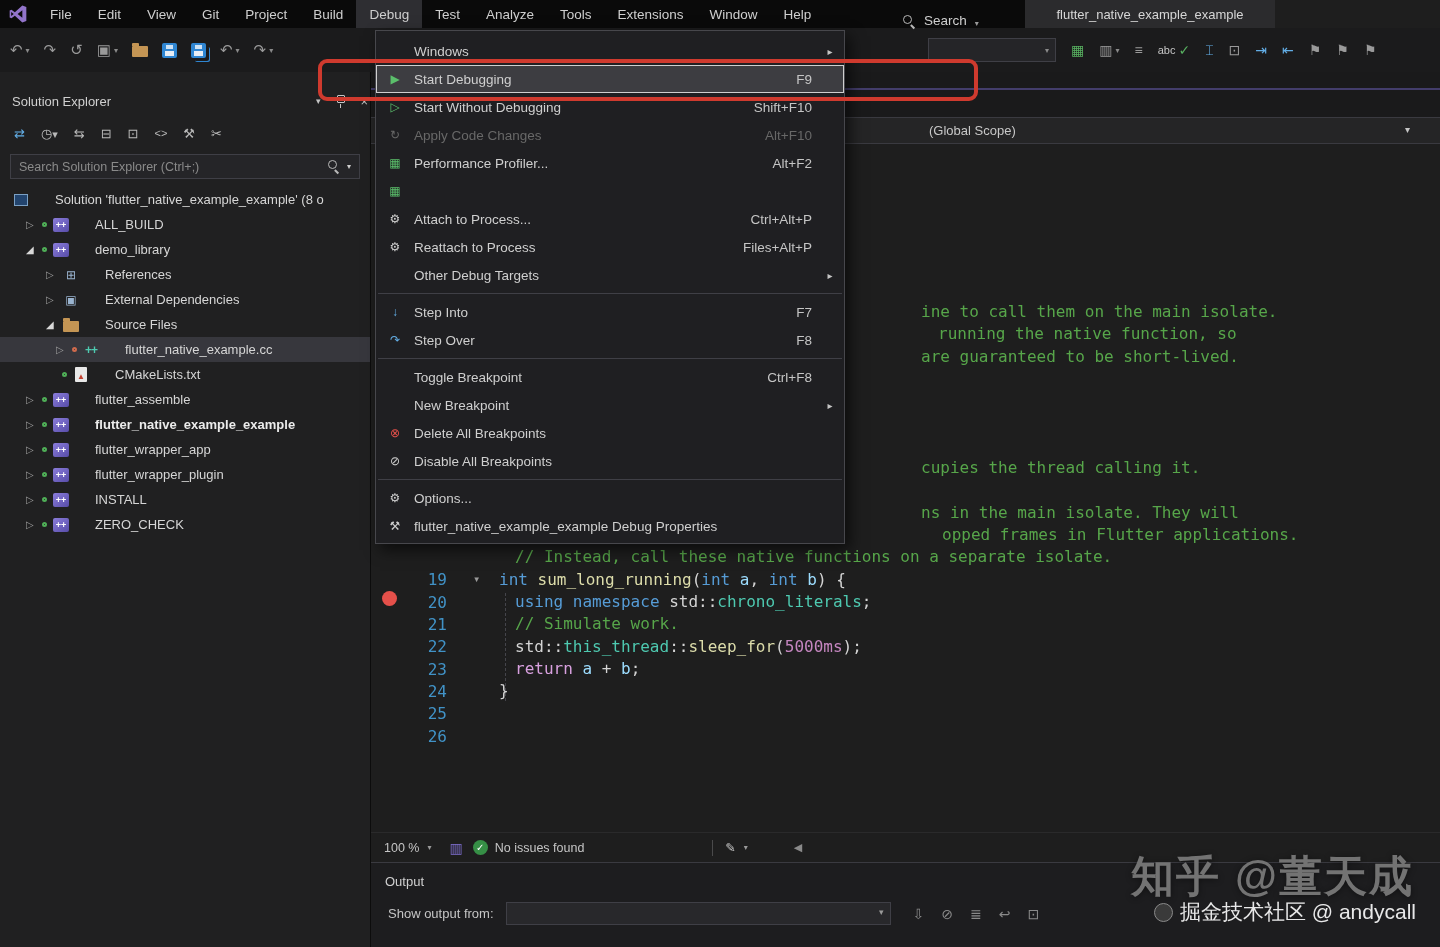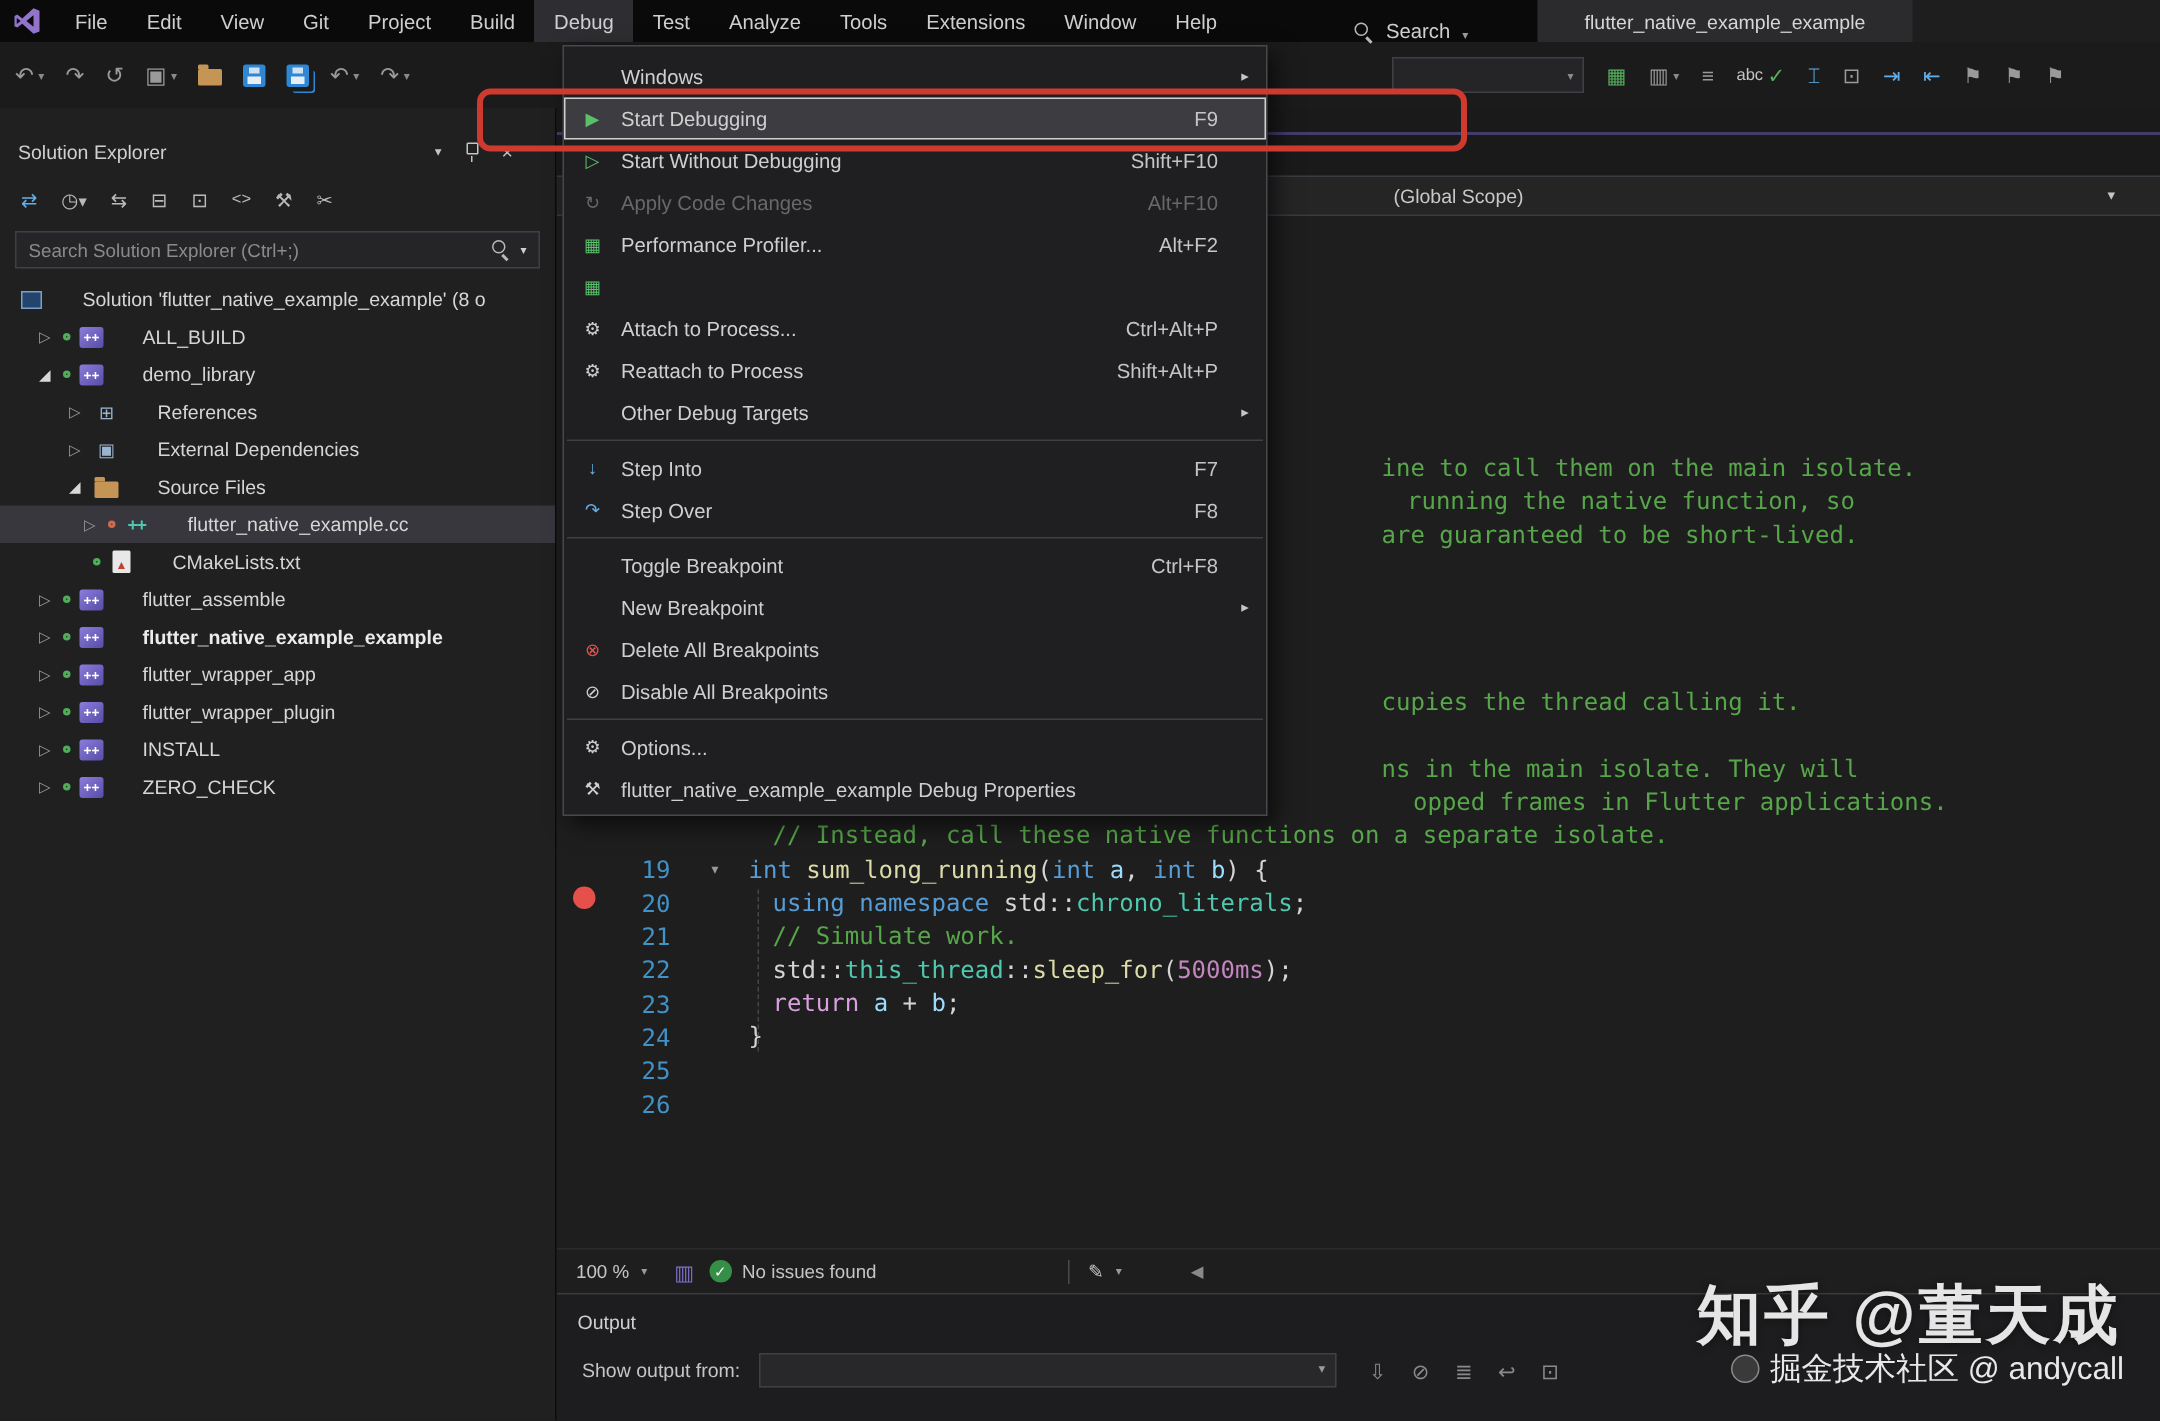--- a/index.html
+++ b/index.html
@@ -28,21 +28,21 @@
   .folder-ic{width:16px;height:11px;background:#c49554;border-radius:1px;position:relative;display:inline-block;margin-top:3px}
   .folder-ic::before{content:"";position:absolute;top:-3px;left:0;width:7px;height:3px;background:#c49554;border-radius:1px 1px 0 0}
   .cfg-combo{position:absolute;left:352px;top:38px;width:21px;height:24px;overflow:hidden;color:#c5c5c5;font-size:13px;line-height:24px;white-space:nowrap}
   .tb-right{position:absolute;left:928px;top:28px;height:44px;display:flex;align-items:center;gap:15px;color:#9a9a9a;font-size:14px;z-index:10}
   .tb-combo{width:128px;height:24px;background:#252528;border:1px solid #3f3f46;display:flex;align-items:center;justify-content:flex-end;padding-right:6px;flex:none}
   .abc{font-size:11px;letter-spacing:0;color:#c5c5c5}
   .green{color:#58b060}
 
   
   .sidebar{position:absolute;left:0;top:72px;width:371px;height:875px;background:#202021;border-right:1px solid #0c0c0c;font-size:13px;color:#cfcfcf;z-index:6}
-  .se-header{display:flex;align-items:center;margin:18px 28px 0 12px;height:22px}
+  .se-header{display:flex;align-items:center;margin:18px 2px 0 12px;height:22px}
   .se-title{flex:1;color:#d0d0d0}
   .se-hic{display:flex;gap:15px;align-items:center;color:#c5c5c5}
   .se-hic .dd{font-size:9px}
   .pin{position:relative;width:10px;height:14px;display:inline-block}
   .pin::before{content:"";position:absolute;top:1px;left:2px;width:6px;height:6px;border:1.5px solid #c5c5c5;border-radius:1px}
   .pin::after{content:"";position:absolute;top:10px;left:4.5px;width:1.5px;height:4px;background:#c5c5c5}
   .se-tools{display:flex;align-items:center;gap:16px;margin:8px 0 0 14px;height:26px;color:#b9b9b9;font-size:13px}
   .se-tools .sm{font-size:11px}
   .se-search{margin:8px 10px 0 10px;height:25px;background:#252528;border:1px solid #3f3f46;display:flex;align-items:center;padding:0 8px;gap:6px}
   .se-search input{flex:1;background:transparent;border:0;outline:0;color:#cfcfcf;font-size:12.5px;font-family:inherit}
@@ -109,21 +109,21 @@
   .mic.g{color:#5bbf6b}.mic.b{color:#63aee6}.mic.r{color:#e5504a}.mic.w{color:#cfcfcf}
   .mlabel{flex:1;white-space:nowrap}
   .msc{margin-right:10px;color:#c5c5c5;white-space:nowrap}
   .marr{width:16px;text-align:center;font-size:10px;color:#c5c5c5;flex:none}
   .dmi.hl{background:#3d3d41;outline:1px solid #cfcfcf;outline-offset:-1px}
   .dmi.dis{color:#686868}.dmi.dis .msc,.dmi.dis .mic{color:#686868}
   .dsep{height:1px;background:#3f3f46;margin:4px 2px}
 
   
   .annot{position:absolute;left:318px;top:59px;width:660px;height:42px;border:4px solid #cf3a2e;border-radius:9px;z-index:60;pointer-events:none}
-  .wm1{position:absolute;right:26px;top:848px;font-size:43px;font-weight:bold;color:#e5e5e5;letter-spacing:2px;z-index:70;text-shadow:0 1px 6px rgba(0,0,0,.45);white-space:nowrap}
+  .wm1{position:absolute;right:26px;top:848px;font-size:43px;font-weight:bold;color:#737373;letter-spacing:2px;z-index:70;text-shadow:0 1px 6px rgba(0,0,0,.45);white-space:nowrap}
   .wm2{position:absolute;right:24px;top:898px;font-size:21px;color:rgba(255,255,255,.9);z-index:70;display:flex;align-items:center;gap:7px;white-space:nowrap}
   .wm-logo{width:19px;height:19px;border-radius:50%;background:#3a3a3a;border:1px solid #8a8a8a;flex:none}
 </style>
 </head>
 <body>
 
 <div class="titlebar">
   <svg class="vs-logo" viewBox="0 0 24 24">
       <path fill="#9274ca" d="M17.2 1.8 22 3.7v16.6l-4.8 1.9-9-8.1-4 3.1L2 16.1V7.9l2.2-1.1 4 3.1 9-8.1zM6.9 12 3.8 9.6v4.8L6.9 12zm10.3 4.6V7.4L11.5 12l5.7 4.6z"></path>
     </svg>
@@ -474,21 +474,21 @@
   </div>
   <div class="dmi">
     <span class="mic w">⚙</span>
       <span class="mlabel">Attach to Process...</span>
       <span class="msc">Ctrl+Alt+P</span>
       <span class="marr"></span>
   </div>
   <div class="dmi">
     <span class="mic w">⚙</span>
       <span class="mlabel">Reattach to Process</span>
-      <span class="msc">Shift+Alt+P</span>
+      <span class="msc">Files+Alt+P</span>
       <span class="marr"></span>
   </div>
   <div class="dmi">
     <span class="mic"></span>
       <span class="mlabel">Other Debug Targets</span>
       <span class="msc"></span>
       <span class="marr">▸</span>
   </div>
   <div class="dsep"></div>
   <div class="dmi">

